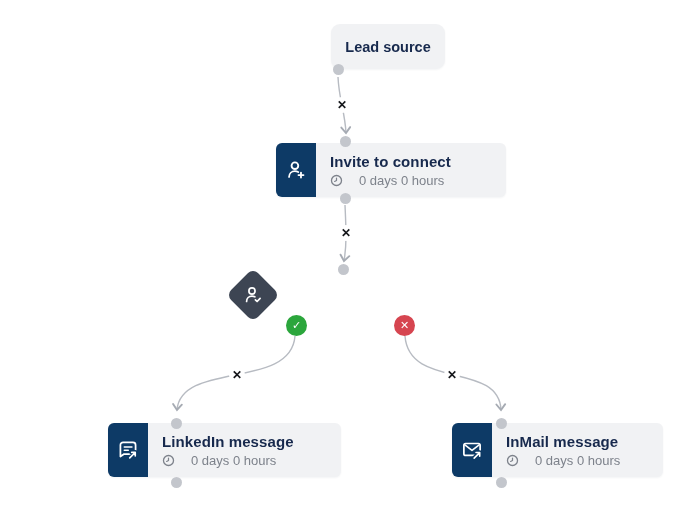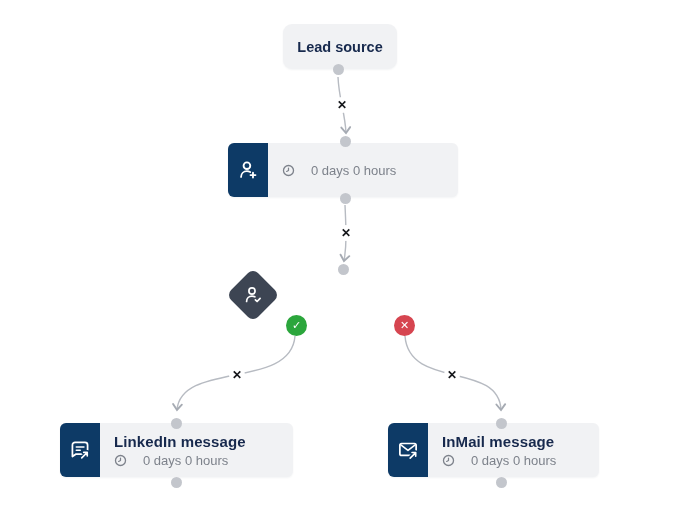--- a/index.html
+++ b/index.html
@@ -6,21 +6,21 @@
     --navy:#0d3a66; --slate:#3d4553; --node_bg:#f1f2f4; --title:#17294d;
     --subtitle:#7d828b; --edge:#b7bbc2; --port:#c3c6cc; --success:#2ba63c;
     --danger:#d64550; --xmark:#14161a; --canvas_bg:#ffffff;
   }
   *{box-sizing:border-box;margin:0;padding:0;}
   html,body{width:691px;height:516px;overflow:hidden;background:#fff;
     font-family:"Liberation Sans","DejaVu Sans",sans-serif;}
   .canvas{position:relative;width:691px;height:516px;background:var(--canvas_bg);}
   .edges{position:absolute;inset:0;z-index:1;}
   .node{position:absolute;z-index:2;background:var(--node_bg);border-radius:6px;
-    display:flex;align-items:stretch;box-shadow:0 1px 2px rgba(20,30,60,.05);}
+    display:flex;align-items:stretch;box-shadow:0 1px 2px rgba(20,30,60,.05);margin-left:48px;}
   .node-lead{border-radius:9px;align-items:center;justify-content:center;}
   .icon-square{width:40px;flex:0 0 40px;background:var(--navy);
     border-radius:6px 0 0 6px;display:flex;align-items:center;justify-content:center;}
   .node-body{flex:1;display:flex;flex-direction:column;justify-content:center;
     gap:3px;padding-left:14px;}
   .node-title{font-size:15px;font-weight:700;color:var(--title);letter-spacing:.1px;}
   .lead-title{font-size:14.5px;font-weight:700;color:var(--title);}
   .delay-row{display:flex;align-items:center;gap:16px;color:var(--subtitle);
     font-size:13px;}
   .delay-row svg{display:block;}
@@ -64,20 +64,21 @@
 
   <div class="node" style="left:228px;top:143px;width:230px;height:54px;">
     <div class="icon-square">
       <svg width="26" height="26" viewBox="0 0 24 24" fill="none" stroke="#fff" stroke-width="1.7" stroke-linecap="round" stroke-linejoin="round">
         <circle cx="11" cy="8" r="3.1"></circle>
         <path d="M5.6 18.4c0-3.1 2.4-5.3 5.4-5.3 1.1 0 2.1.3 3 .8"></path>
         <path d="M16.6 14.4v4.6 M14.3 16.7h4.6"></path>
       </svg>
     </div>
     <div class="node-body">
+      <div class="node-title">Invite to connect</div>
       <div class="delay-row">
         <svg width="13" height="13" viewBox="0 0 14 14" fill="none" stroke="currentColor" stroke-linecap="round" stroke-linejoin="round">
           <circle cx="7" cy="7" r="5.4" stroke-width="1.4"></circle>
           <path d="M7 4.3V7L5 8" stroke-width="1.3"></path>
         </svg>
         <span>0 days 0 hours</span>
       </div>
     </div>
   </div>
   <span class="port" style="left:339.5px;top:135.5px;"></span>
@@ -116,21 +117,21 @@
           <circle cx="7" cy="7" r="5.4" stroke-width="1.4"></circle>
           <path d="M7 4.3V7L5 8" stroke-width="1.3"></path>
         </svg>
         <span>0 days 0 hours</span>
       </div>
     </div>
   </div>
   <span class="port" style="left:170.5px;top:417.5px;"></span>
   <span class="port" style="left:170.5px;top:476.5px;"></span>
 
-  <div class="node" style="left:388px;top:423px;width:211px;height:54px;">
+  <div class="node" style="left:404px;top:423px;width:211px;height:54px;">
     <div class="icon-square">
       <svg width="26" height="26" viewBox="0 0 24 24" fill="none" stroke-linecap="round" stroke-linejoin="round">
         <rect x="4.5" y="6" width="15" height="11" rx="1.6" stroke="#fff" stroke-width="1.6"></rect>
         <path d="M5.4 7.2l6.6 5.1 6.6-5.1" stroke="#fff" stroke-width="1.5"></path>
         <g>
           <path d="M14 19.5l4.9-4.9 M15.7 14.3h3.4v3.4" stroke="#0d3a66" stroke-width="4.2"></path>
           <path d="M14 19.5l4.9-4.9 M15.7 14.3h3.4v3.4" stroke="#fff" stroke-width="1.5"></path>
         </g>
       </svg>
     </div>

